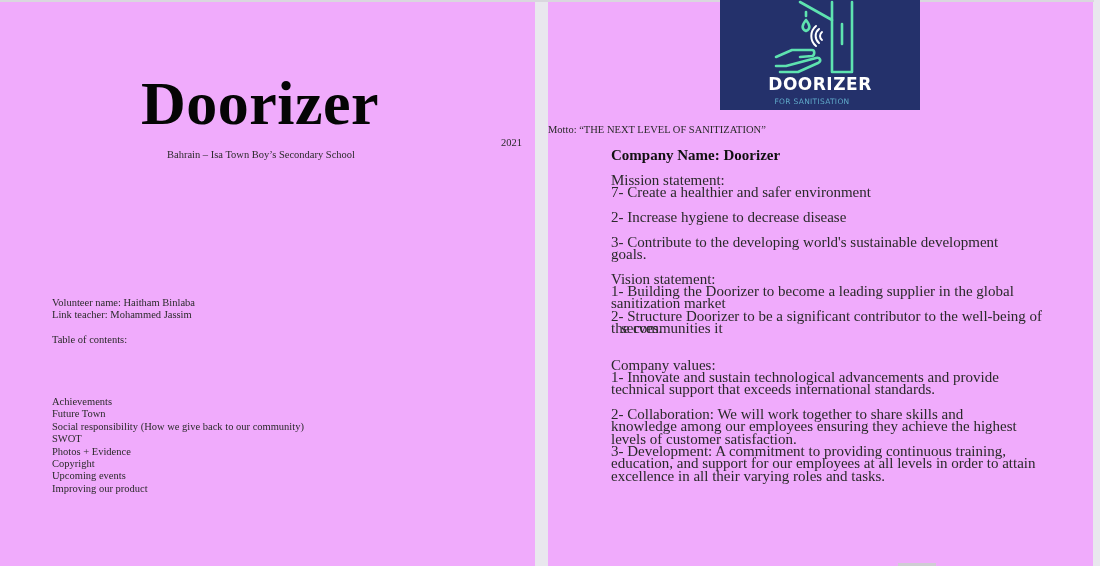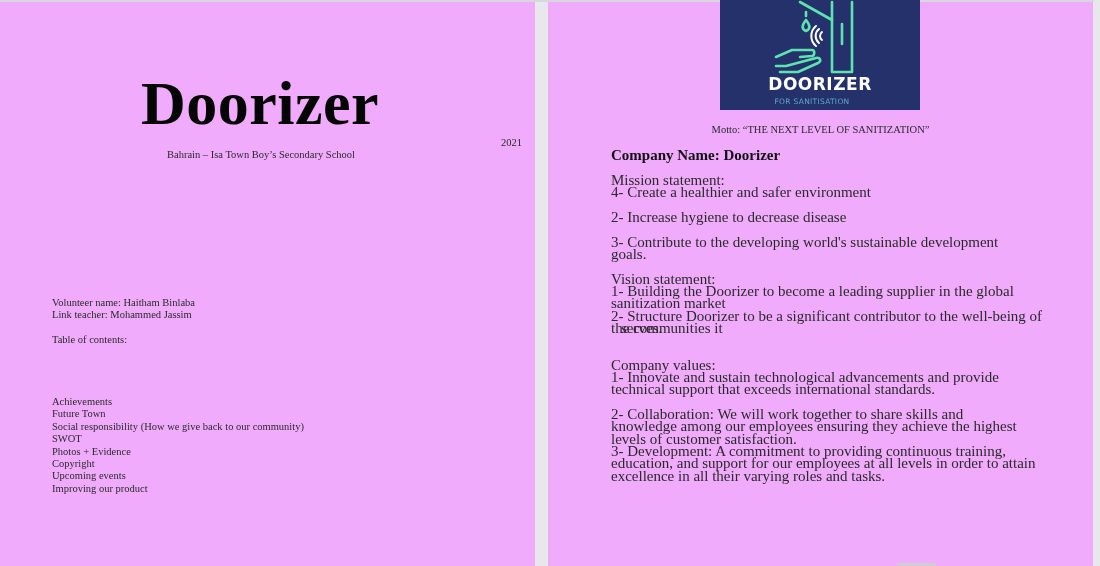--- a/index.html
+++ b/index.html
@@ -79,26 +79,26 @@
       <g fill="none" stroke="#ffffff" stroke-width="2" stroke-linecap="round">
         <path d="M102 32 A5 5 0 0 0 102 40"></path>
         <path d="M99 29 A9 9 0 0 0 99 43"></path>
         <path d="M96 26 A13 13 0 0 0 96 46"></path>
       </g>
     </svg>
     <div class="logo-word">DOORIZER</div>
     <div class="logo-sub">FOR SANITISATION</div>
   </div>
 
-  <div class="abs small" style="left:0; width:545px; text-align:center; top:122px;">Motto: “THE NEXT LEVEL OF SANITIZATION”</div>
+  <div class="abs small" style="left:0; width:545px; top:122px;">Motto: “THE NEXT LEVEL OF SANITIZATION”</div>
 
   <div class="p2text bold" style="top:147px;">Company Name: Doorizer</div>
 
   <div class="p2text" style="top:172px;">Mission statement:</div>
-  <div class="p2text" style="top:184px;">4- Create a healthier and safer environment</div>
+  <div class="p2text" style="top:184px;">7- Create a healthier and safer environment</div>
   <div class="p2text" style="top:209px;">2- Increase hygiene to decrease disease</div>
   <div class="p2text" style="top:234px;">3- Contribute to the developing world's sustainable development goals.</div>
 
   <div class="p2text" style="top:271px;">Vision statement:</div>
   <div class="p2text" style="top:283px; width:440px;">1- Building the Doorizer to become a leading supplier in the global sanitization market</div>
   <div class="p2text" style="top:308px; width:440px;">2- Structure Doorizer to be a significant contributor to the well-being of the communities it</div>
   <div class="p2text indent" style="top:320px;">serves.</div>
 
   <div class="p2text" style="top:357px;">Company values:</div>
   <div class="p2text" style="top:369px; width:420px;">1- Innovate and sustain technological advancements and provide technical support that exceeds international standards.</div>

